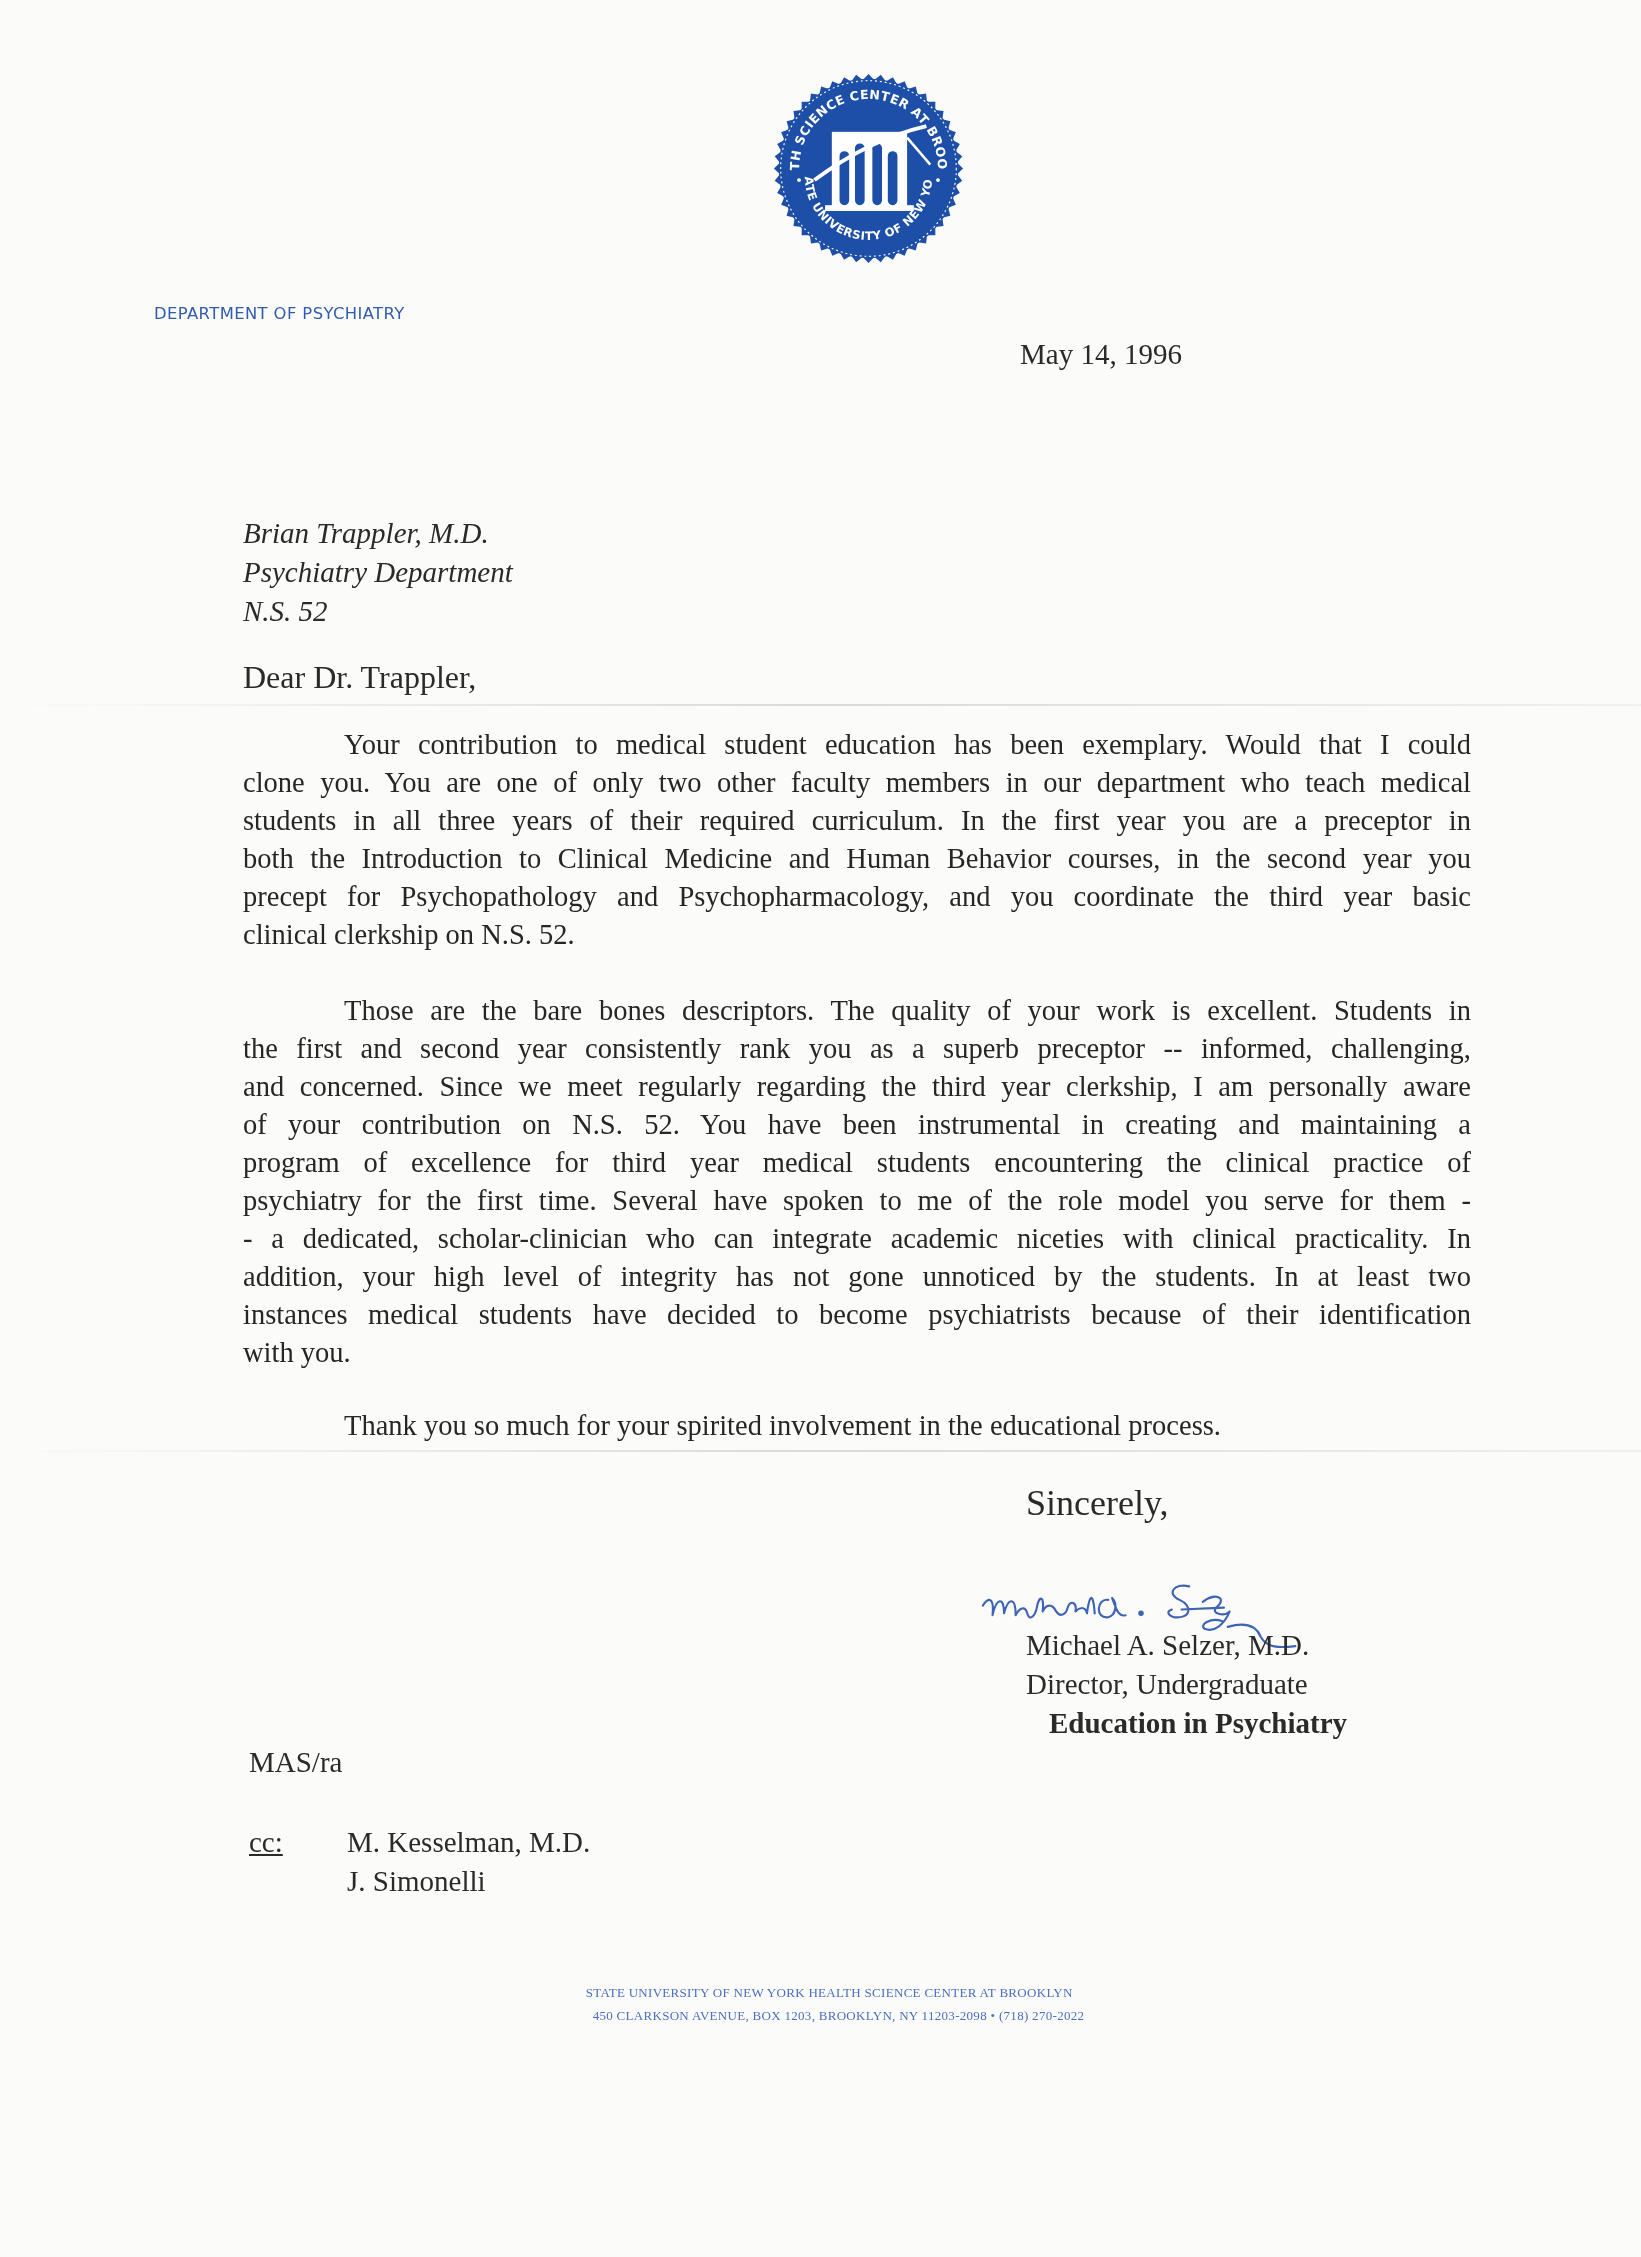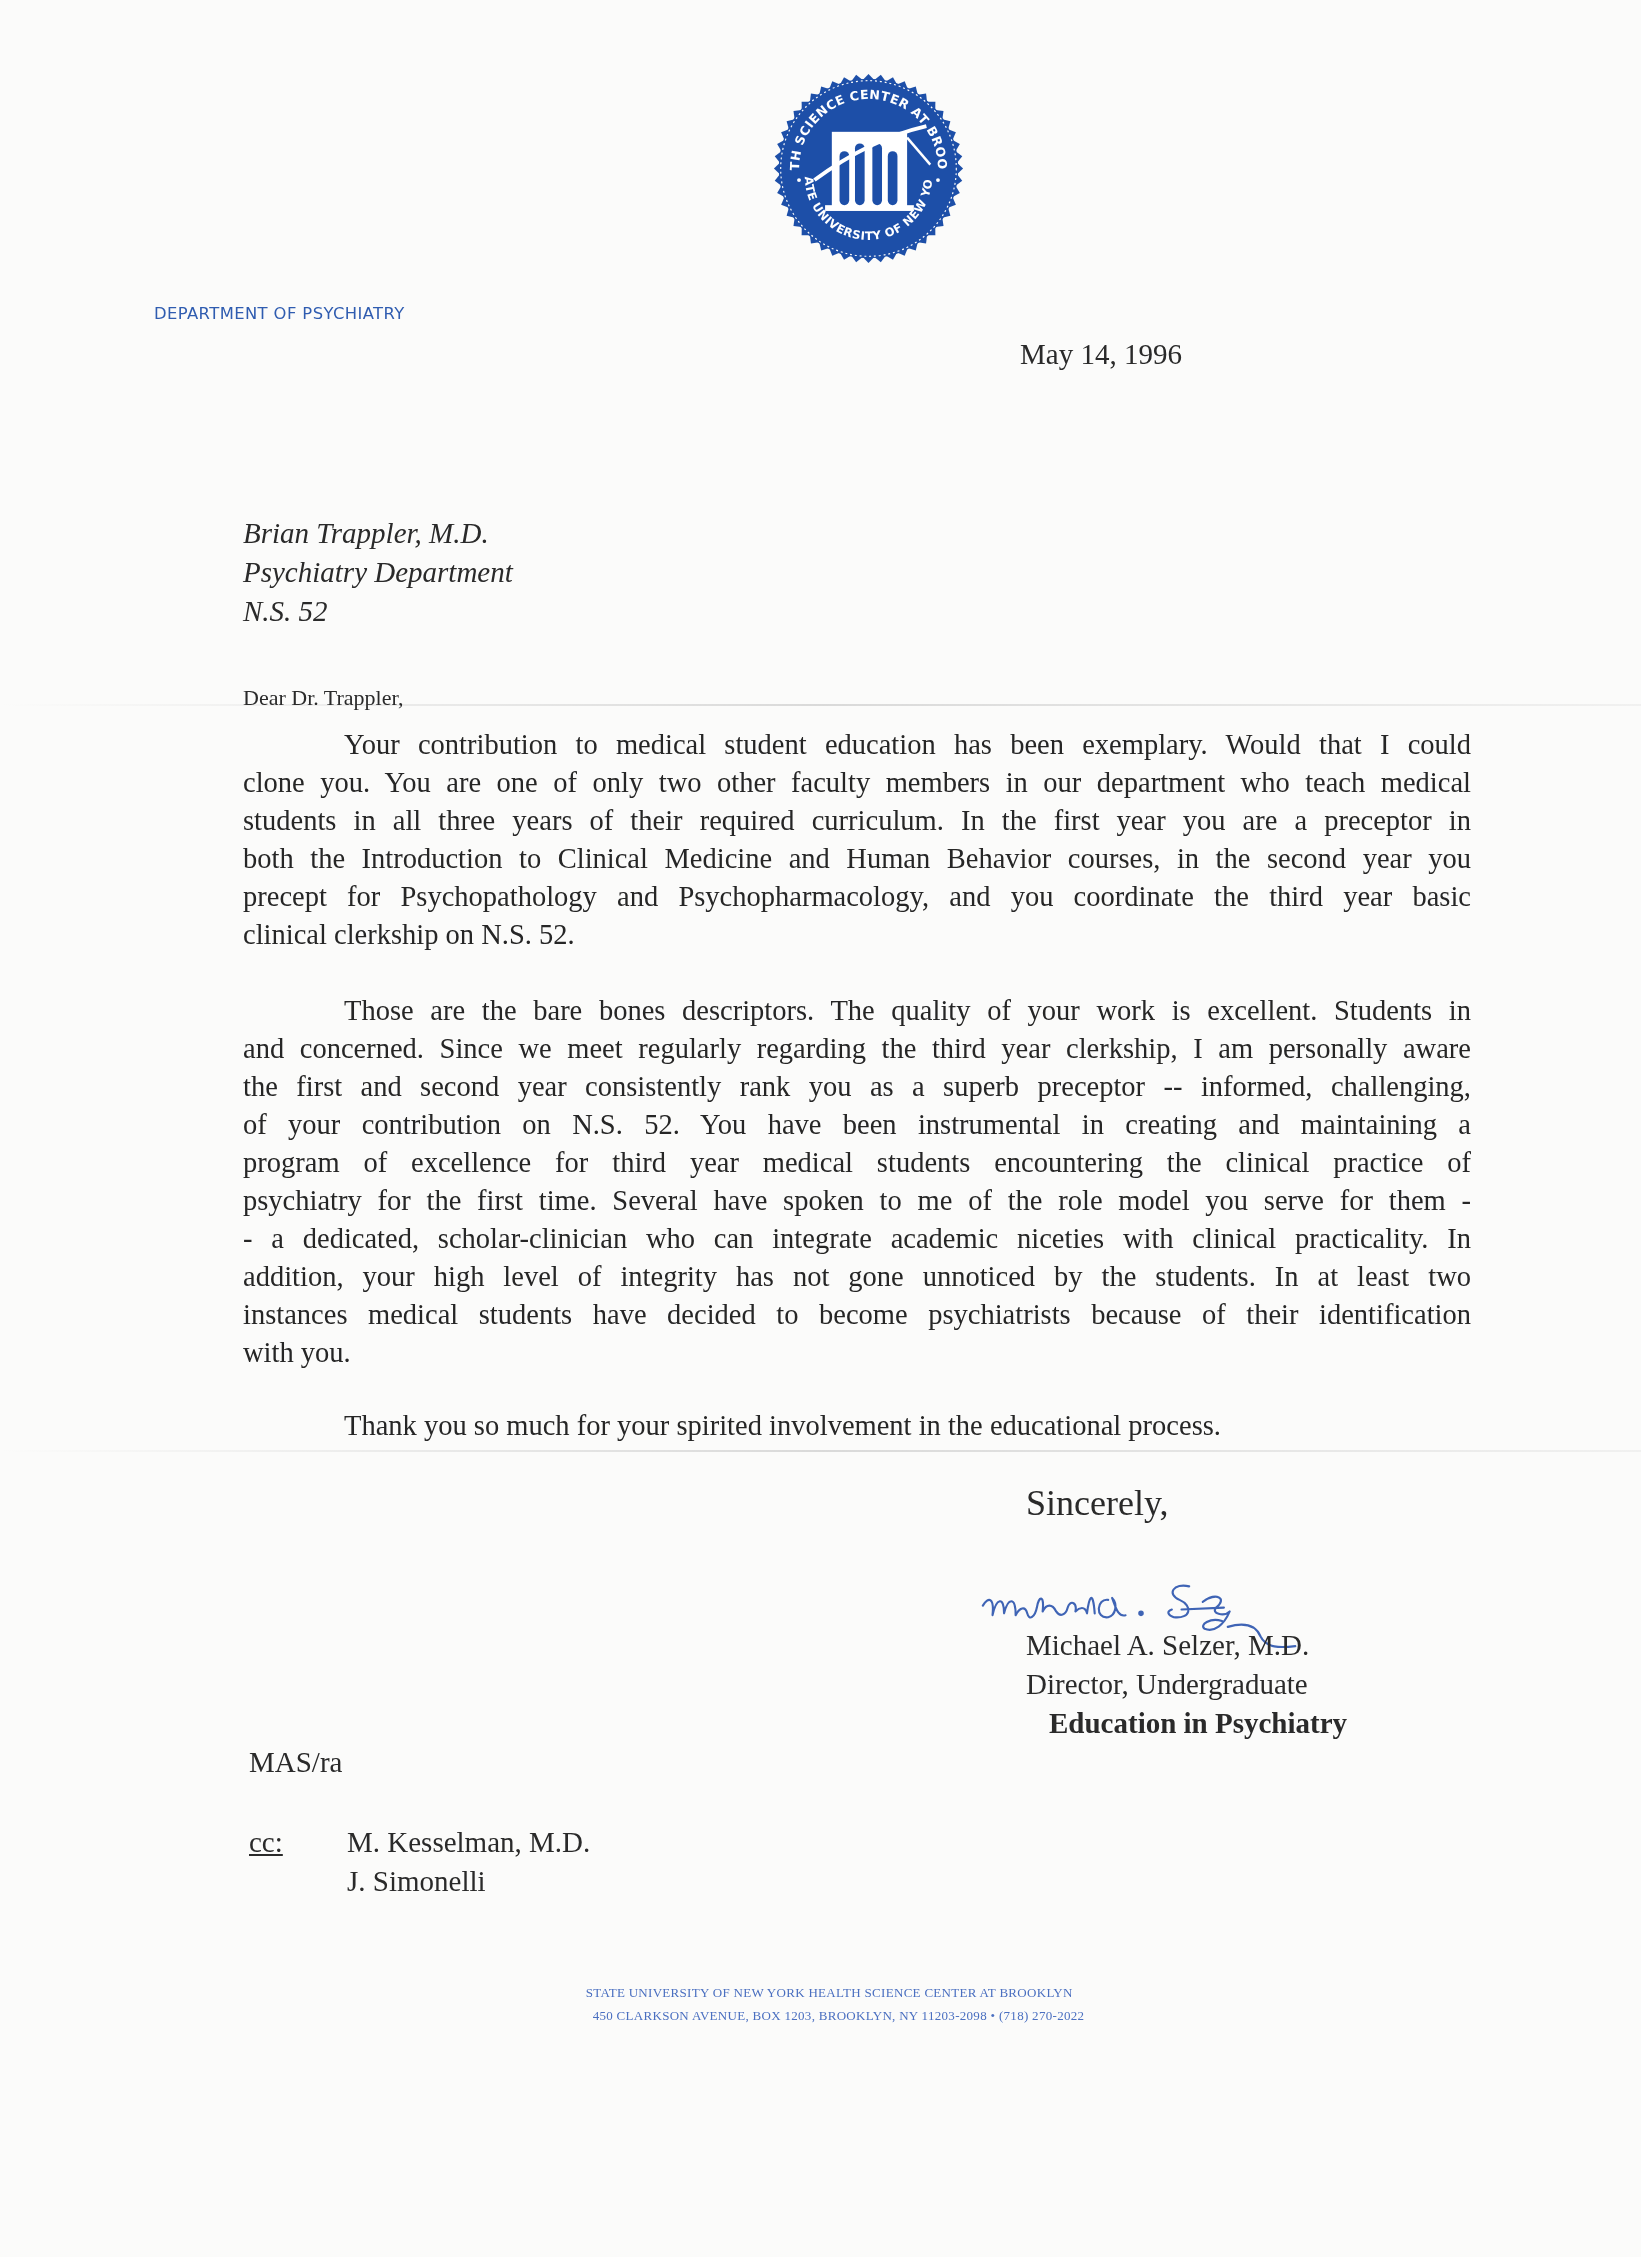--- a/index.html
+++ b/index.html
@@ -40,21 +40,21 @@
   }
 
   .address {
     position: absolute; left: 243px; top: 514px;
     font-size: 29px; line-height: 39px; color: #2a2a2a; font-style: italic;
   }
   .address div { white-space: nowrap; }
 
   .salutation {
     position: absolute; left: 243px; top: 659px;
-    font-size: 22px; color: #2a2a2a; margin-top: 26px;
+    font-size: 32px; color: #2a2a2a;
   }
   .para { position: absolute; left: 243px; width: 1228px; font-size: 28.5px; line-height: 38px; color: #262626; }
   .para .line { white-space: nowrap; display: block; text-align: justify; text-align-last: justify; }
   .para .line.last { text-align-last: left; }
   .para .line.indent { padding-left: 101px; }
   .p1 { top: 726px; }
   .p2 { top: 992px; }
   .p3 { top: 1407px; }
 
   .closing {
@@ -203,22 +203,22 @@
     <span class="line indent">Your contribution to medical student education has been exemplary.  Would that I could</span>
     <span class="line">clone you.  You are one of only two other faculty members in our department who teach medical</span>
     <span class="line">students in all three years of their required curriculum.  In the first year you are a preceptor in</span>
     <span class="line">both the Introduction to Clinical Medicine and Human Behavior courses, in the second year you</span>
     <span class="line">precept for Psychopathology and Psychopharmacology, and you coordinate the third year basic</span>
     <span class="line last">clinical clerkship on N.S. 52.</span>
   </div>
 
   <div class="para p2">
     <span class="line indent">Those are the bare bones descriptors.  The quality of your work is excellent.  Students in</span>
+    <span class="line">the first and second year consistently rank you as a superb preceptor -- informed, challenging,</span>
     <span class="line">and concerned.  Since we meet regularly regarding the third year clerkship, I am personally aware</span>
-    <span class="line">the first and second year consistently rank you as a superb preceptor -- informed, challenging,</span>
     <span class="line">of your contribution on N.S. 52.  You have been instrumental in creating and maintaining a</span>
     <span class="line">program of excellence for third year medical students encountering the clinical practice of</span>
     <span class="line">psychiatry for the first time.  Several have spoken to me of the role model you serve for them -</span>
     <span class="line">- a dedicated, scholar-clinician who can integrate academic niceties with clinical practicality.  In</span>
     <span class="line">addition, your high level of integrity has not gone unnoticed by the students.  In at least two</span>
     <span class="line">instances medical students have decided to become psychiatrists because of their identification</span>
     <span class="line last">with you.</span>
   </div>
 
   <div class="para p3">

